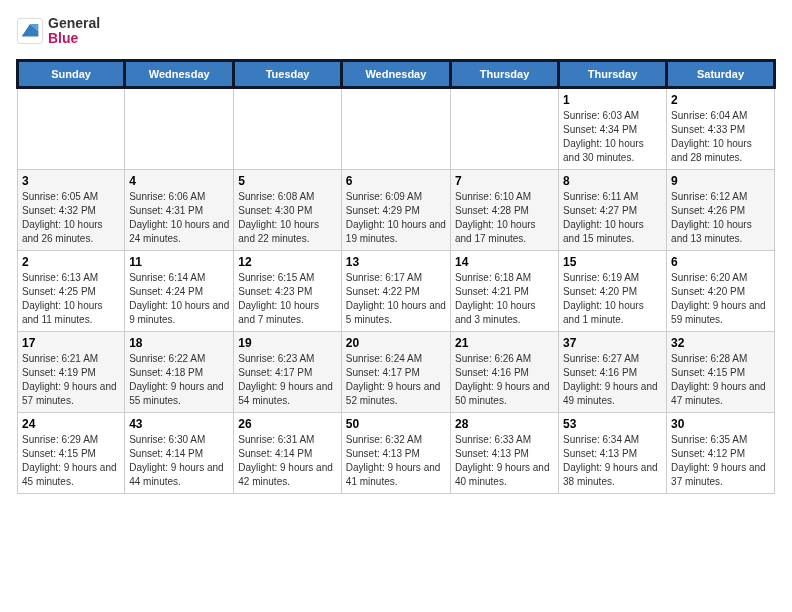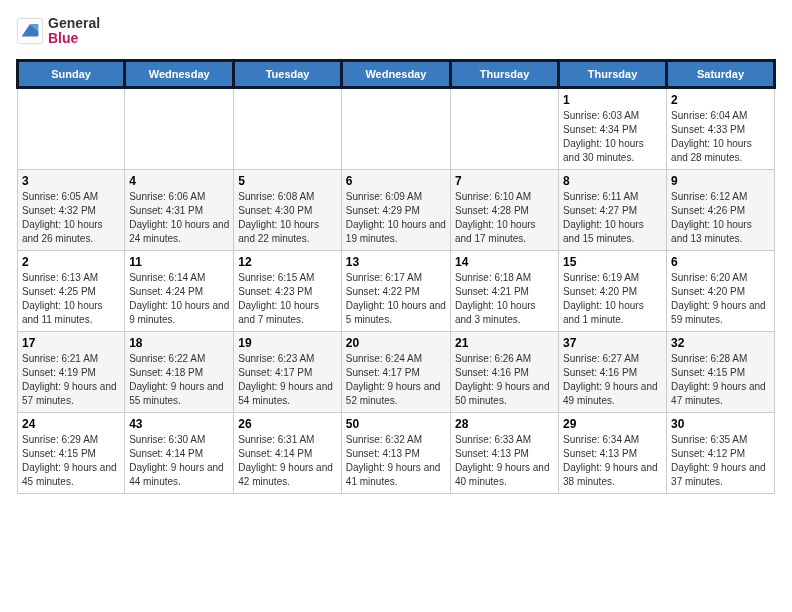--- a/index.html
+++ b/index.html
@@ -237,21 +237,21 @@
         </td>
         <td>
           <span class="day-num">50</span>
 <div class="day-info">Sunrise: 6:32 AM<br>Sunset: 4:13 PM<br>Daylight: 9 hours and 41 minutes.</div>
         </td>
         <td>
           <span class="day-num">28</span>
 <div class="day-info">Sunrise: 6:33 AM<br>Sunset: 4:13 PM<br>Daylight: 9 hours and 40 minutes.</div>
         </td>
         <td>
-          <span class="day-num">29</span>
+          <span class="day-num">53</span>
 <div class="day-info">Sunrise: 6:34 AM<br>Sunset: 4:13 PM<br>Daylight: 9 hours and 38 minutes.</div>
         </td>
         <td>
           <span class="day-num">30</span>
 <div class="day-info">Sunrise: 6:35 AM<br>Sunset: 4:12 PM<br>Daylight: 9 hours and 37 minutes.</div>
         </td>
       </tr>
     </tbody>
 </table>
 

